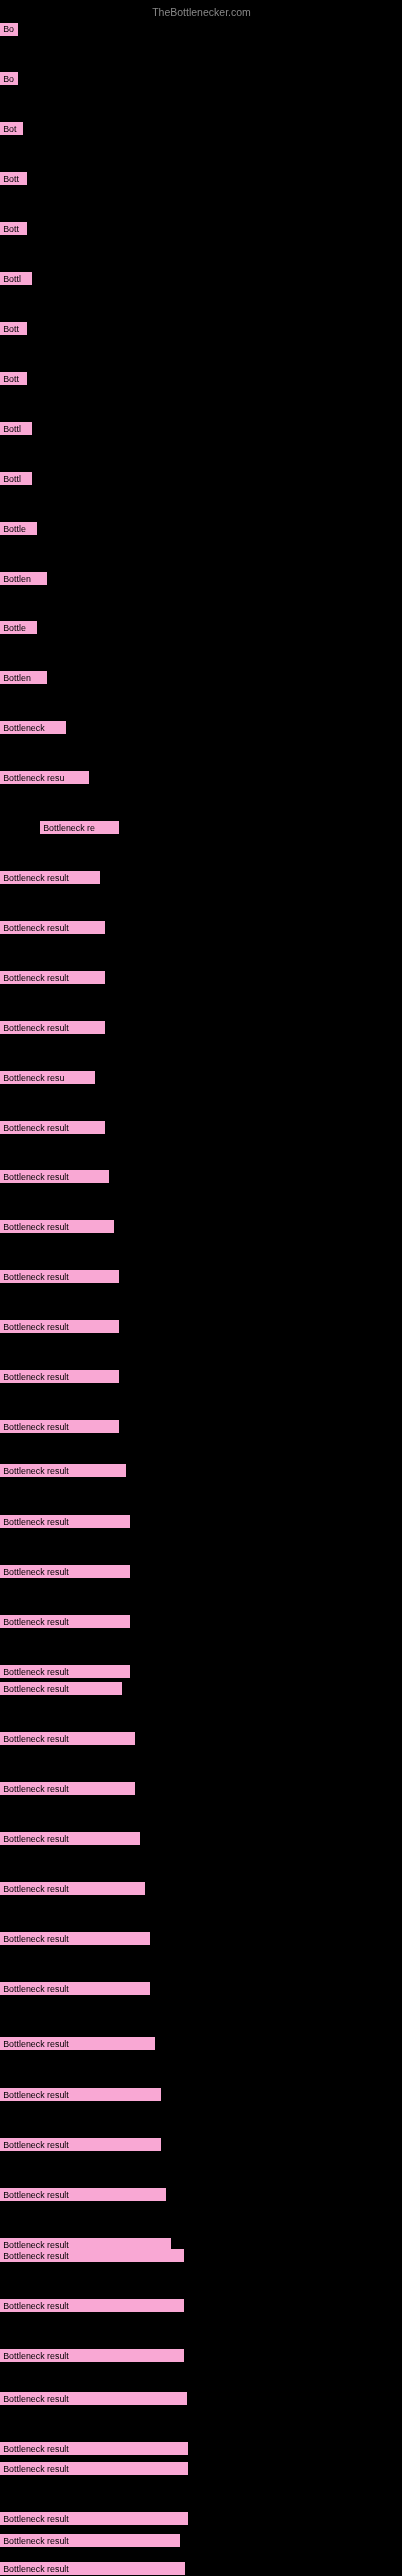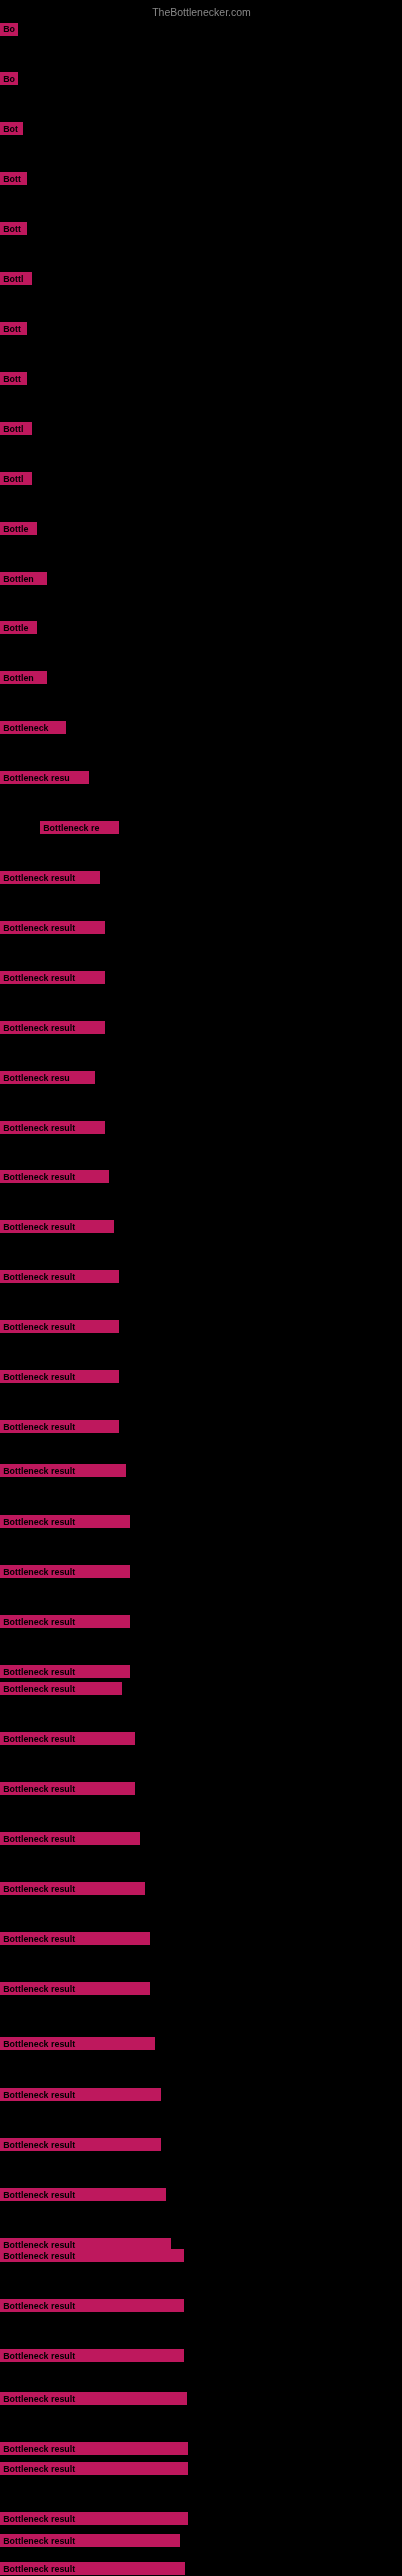--- a/index.html
+++ b/index.html
@@ -19,24 +19,24 @@
       top: 6.4px;
       left: 50%;
       transform: translateX(-50%);
       color: #888888;
       font-size: 10.5px;
       white-space: nowrap;
     }
     .label-item {
       position: absolute;
       left: 0;
-      background-color: #be185d;
+      background-color: #f9a8d4;
       color: #000000;
       font-size: 8.9px;
-      font-weight: bold;
+      font-weight: normal;
       padding: 1.6px 3.2px;
       white-space: nowrap;
       overflow: hidden;
     }
   </style>
 </head>
 <body>
 
 <span class="site-title">TheBottlenecker.com</span>
 

